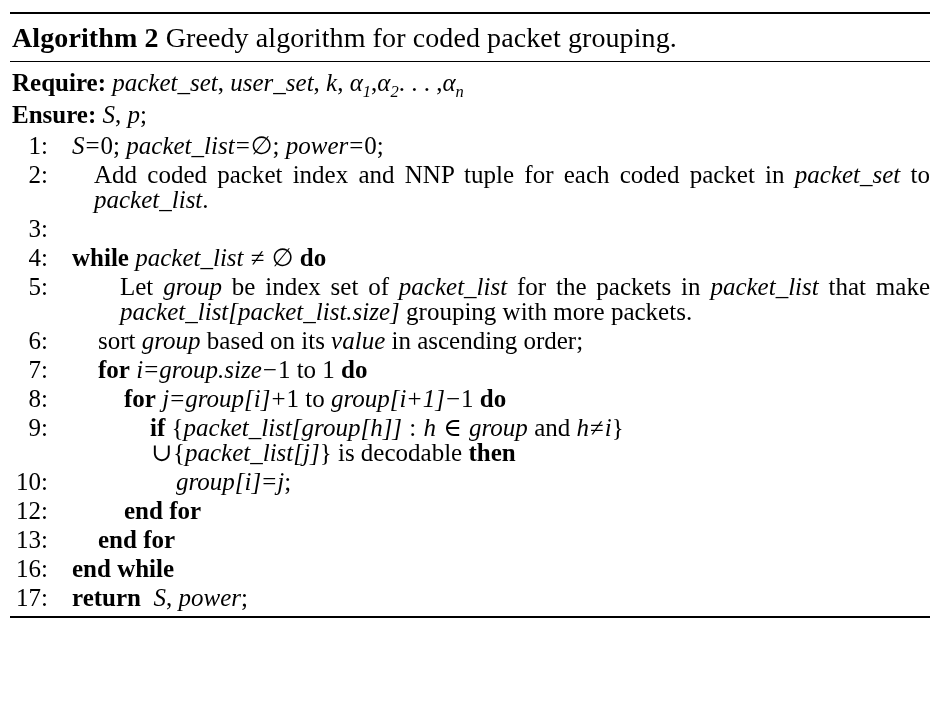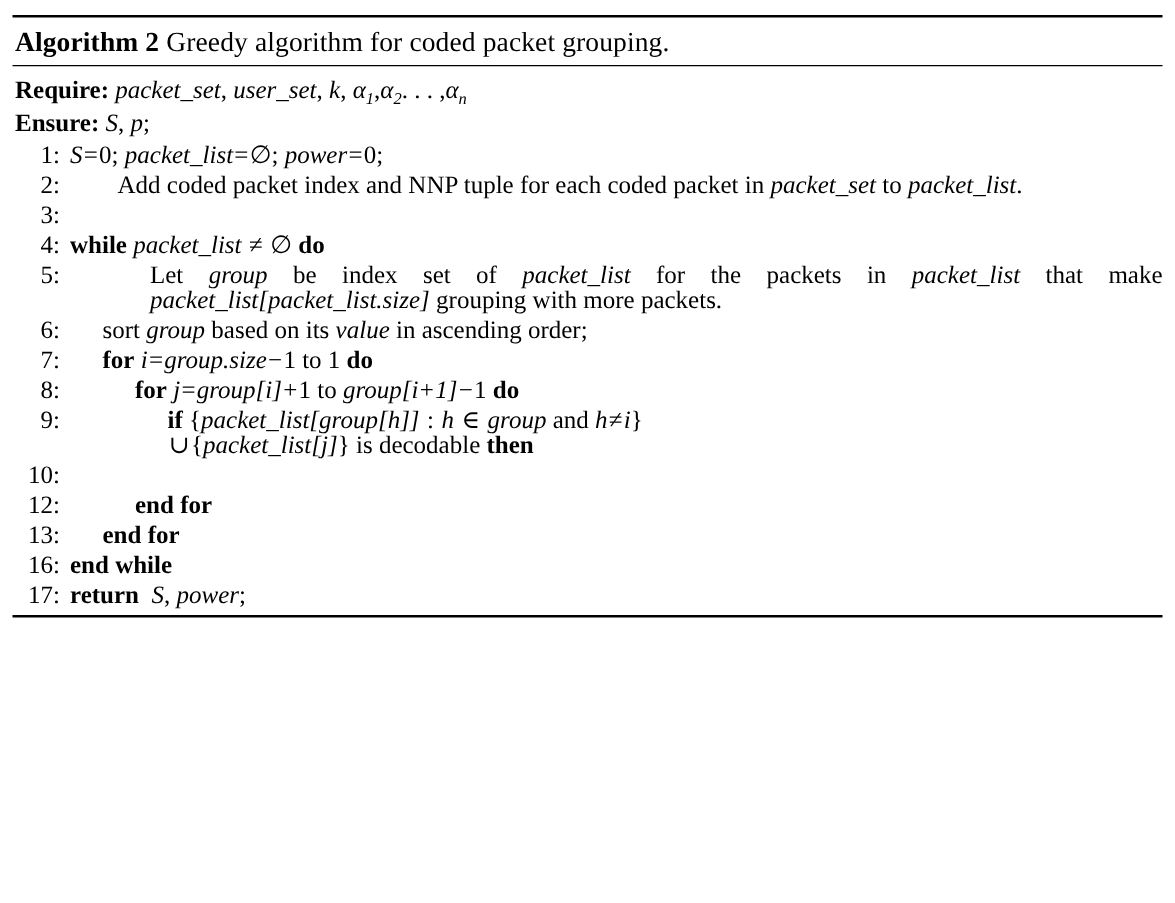--- a/index.html
+++ b/index.html
@@ -28,32 +28,32 @@
     width: 100%;
     height: 0;
   }
   .rule-thin {
     border-top: 1.2px solid #000;
     width: 100%;
     height: 0;
   }
 
   .algo-title {
-    font-size: 22px;
+    font-size: 28px;
     line-height: 1.42;
     padding: 4px 0 3px 2px;
     letter-spacing: 0.1px;
   }
   .algo-title .kw {
     font-weight: bold;
   }
 
   .algo-body {
     padding: 5px 0 4px 0;
-    font-size: 20px;
+    font-size: 25px;
     line-height: 1.0;
   }
 
   
   .io-line {
     padding: 3.5px 0 3.5px 2px;
     white-space: nowrap;
   }
   .io-line .kw {
     font-weight: bold;
@@ -82,21 +82,21 @@
   .ind2  { padding-left: 52px;  }
   .ind3  { padding-left: 78px;  }
   .ind4  { padding-left: 104px; }
 
   .txt-justify {
     text-align: justify;
     text-align-last: left;
     text-justify: inter-word;
     margin-left: 38px;
   }
-  .txt-plain { white-space: nowrap; }
+  .txt-plain { white-space: nowrap; margin-left: 16px; }
 
   
   .cont {
     display: block;
   }
 
   
   i.var {
     font-style: italic;
   }
@@ -255,20 +255,23 @@
         <span class="cont txt-plain">
           <span class="op">∪</span><span>{<i class="var"><span>packet_list</span>[<span class="mathvar">j</span>]</i>}</span>
           <span>is decodable</span>
           <span class="kw">then</span>
         </span>
       </div>
     </div>
 
     <div class="row">
       <div class="row-num">10:</div>
+      <div class="row-body ind4 txt-plain">
+        <i class="var"><span>group</span>[<span class="mathvar">i</span>]</i><span class="op">=</span><i class="mathvar">j</i><span>;</span>
+      </div>
     </div>
 
 
     <div class="row">
       <div class="row-num">12:</div>
       <div class="row-body ind2 txt-plain kw">end for</div>
     </div>
 
     <div class="row">
       <div class="row-num">13:</div>

